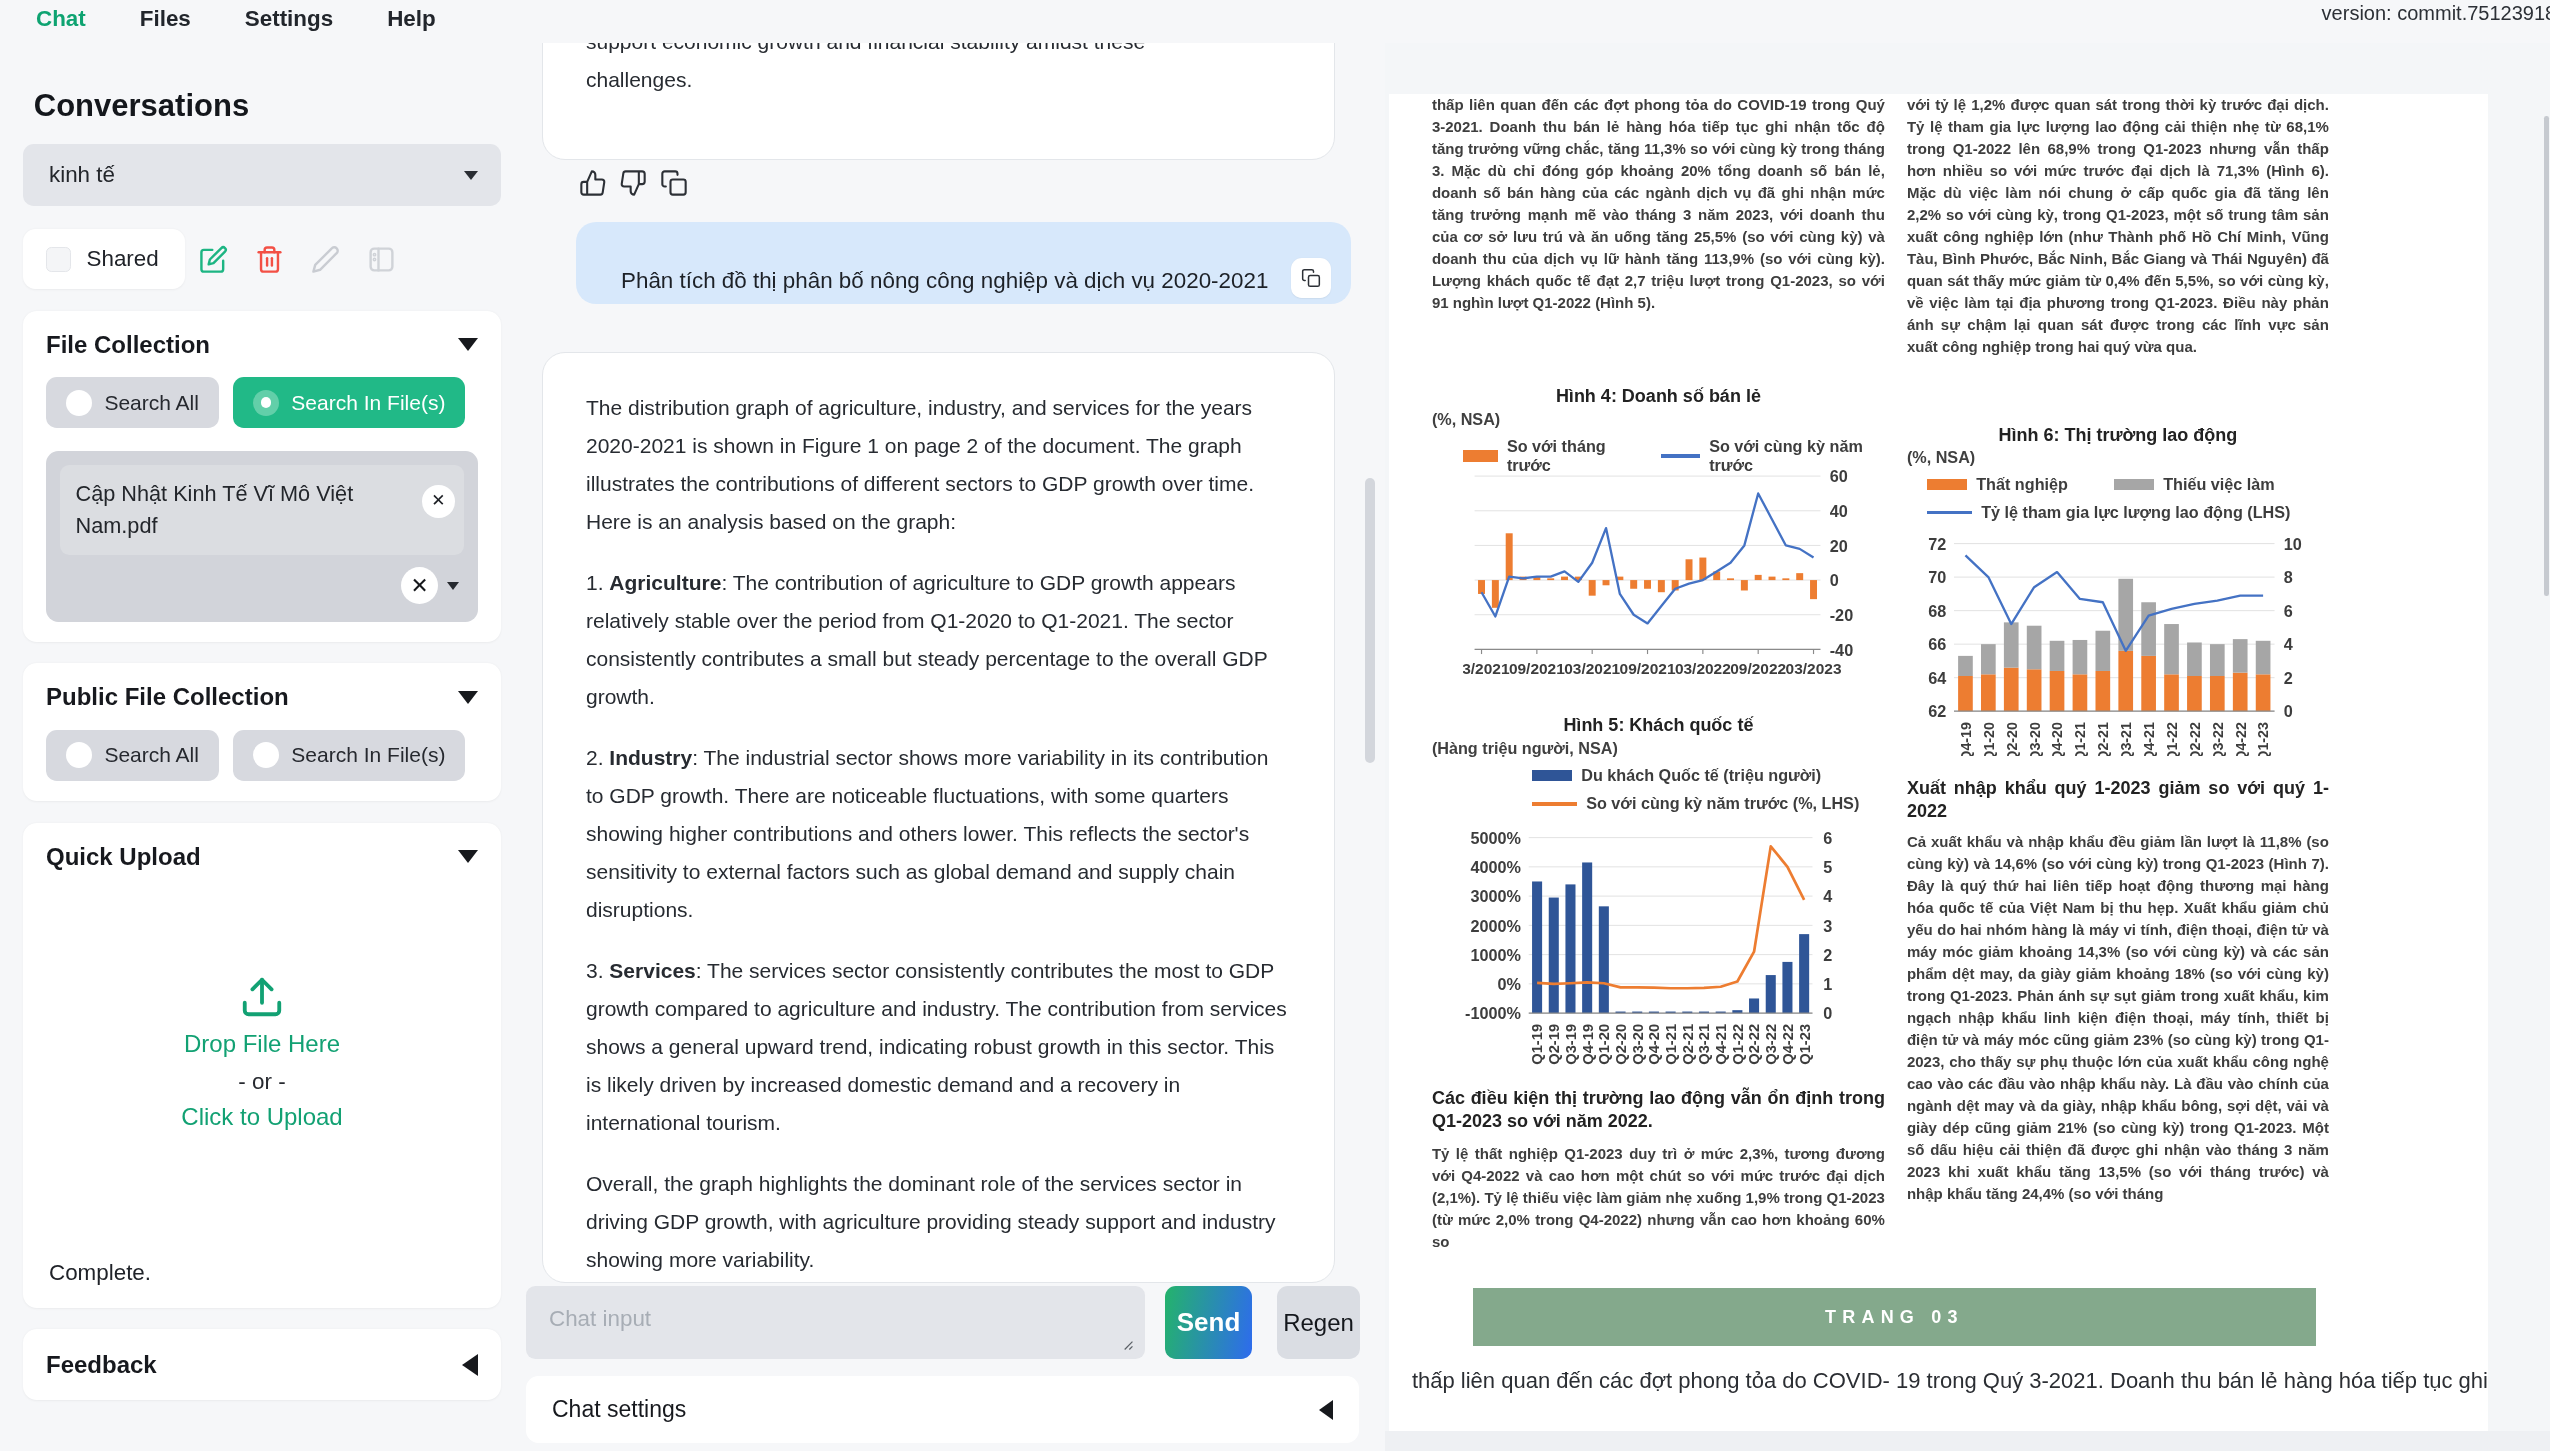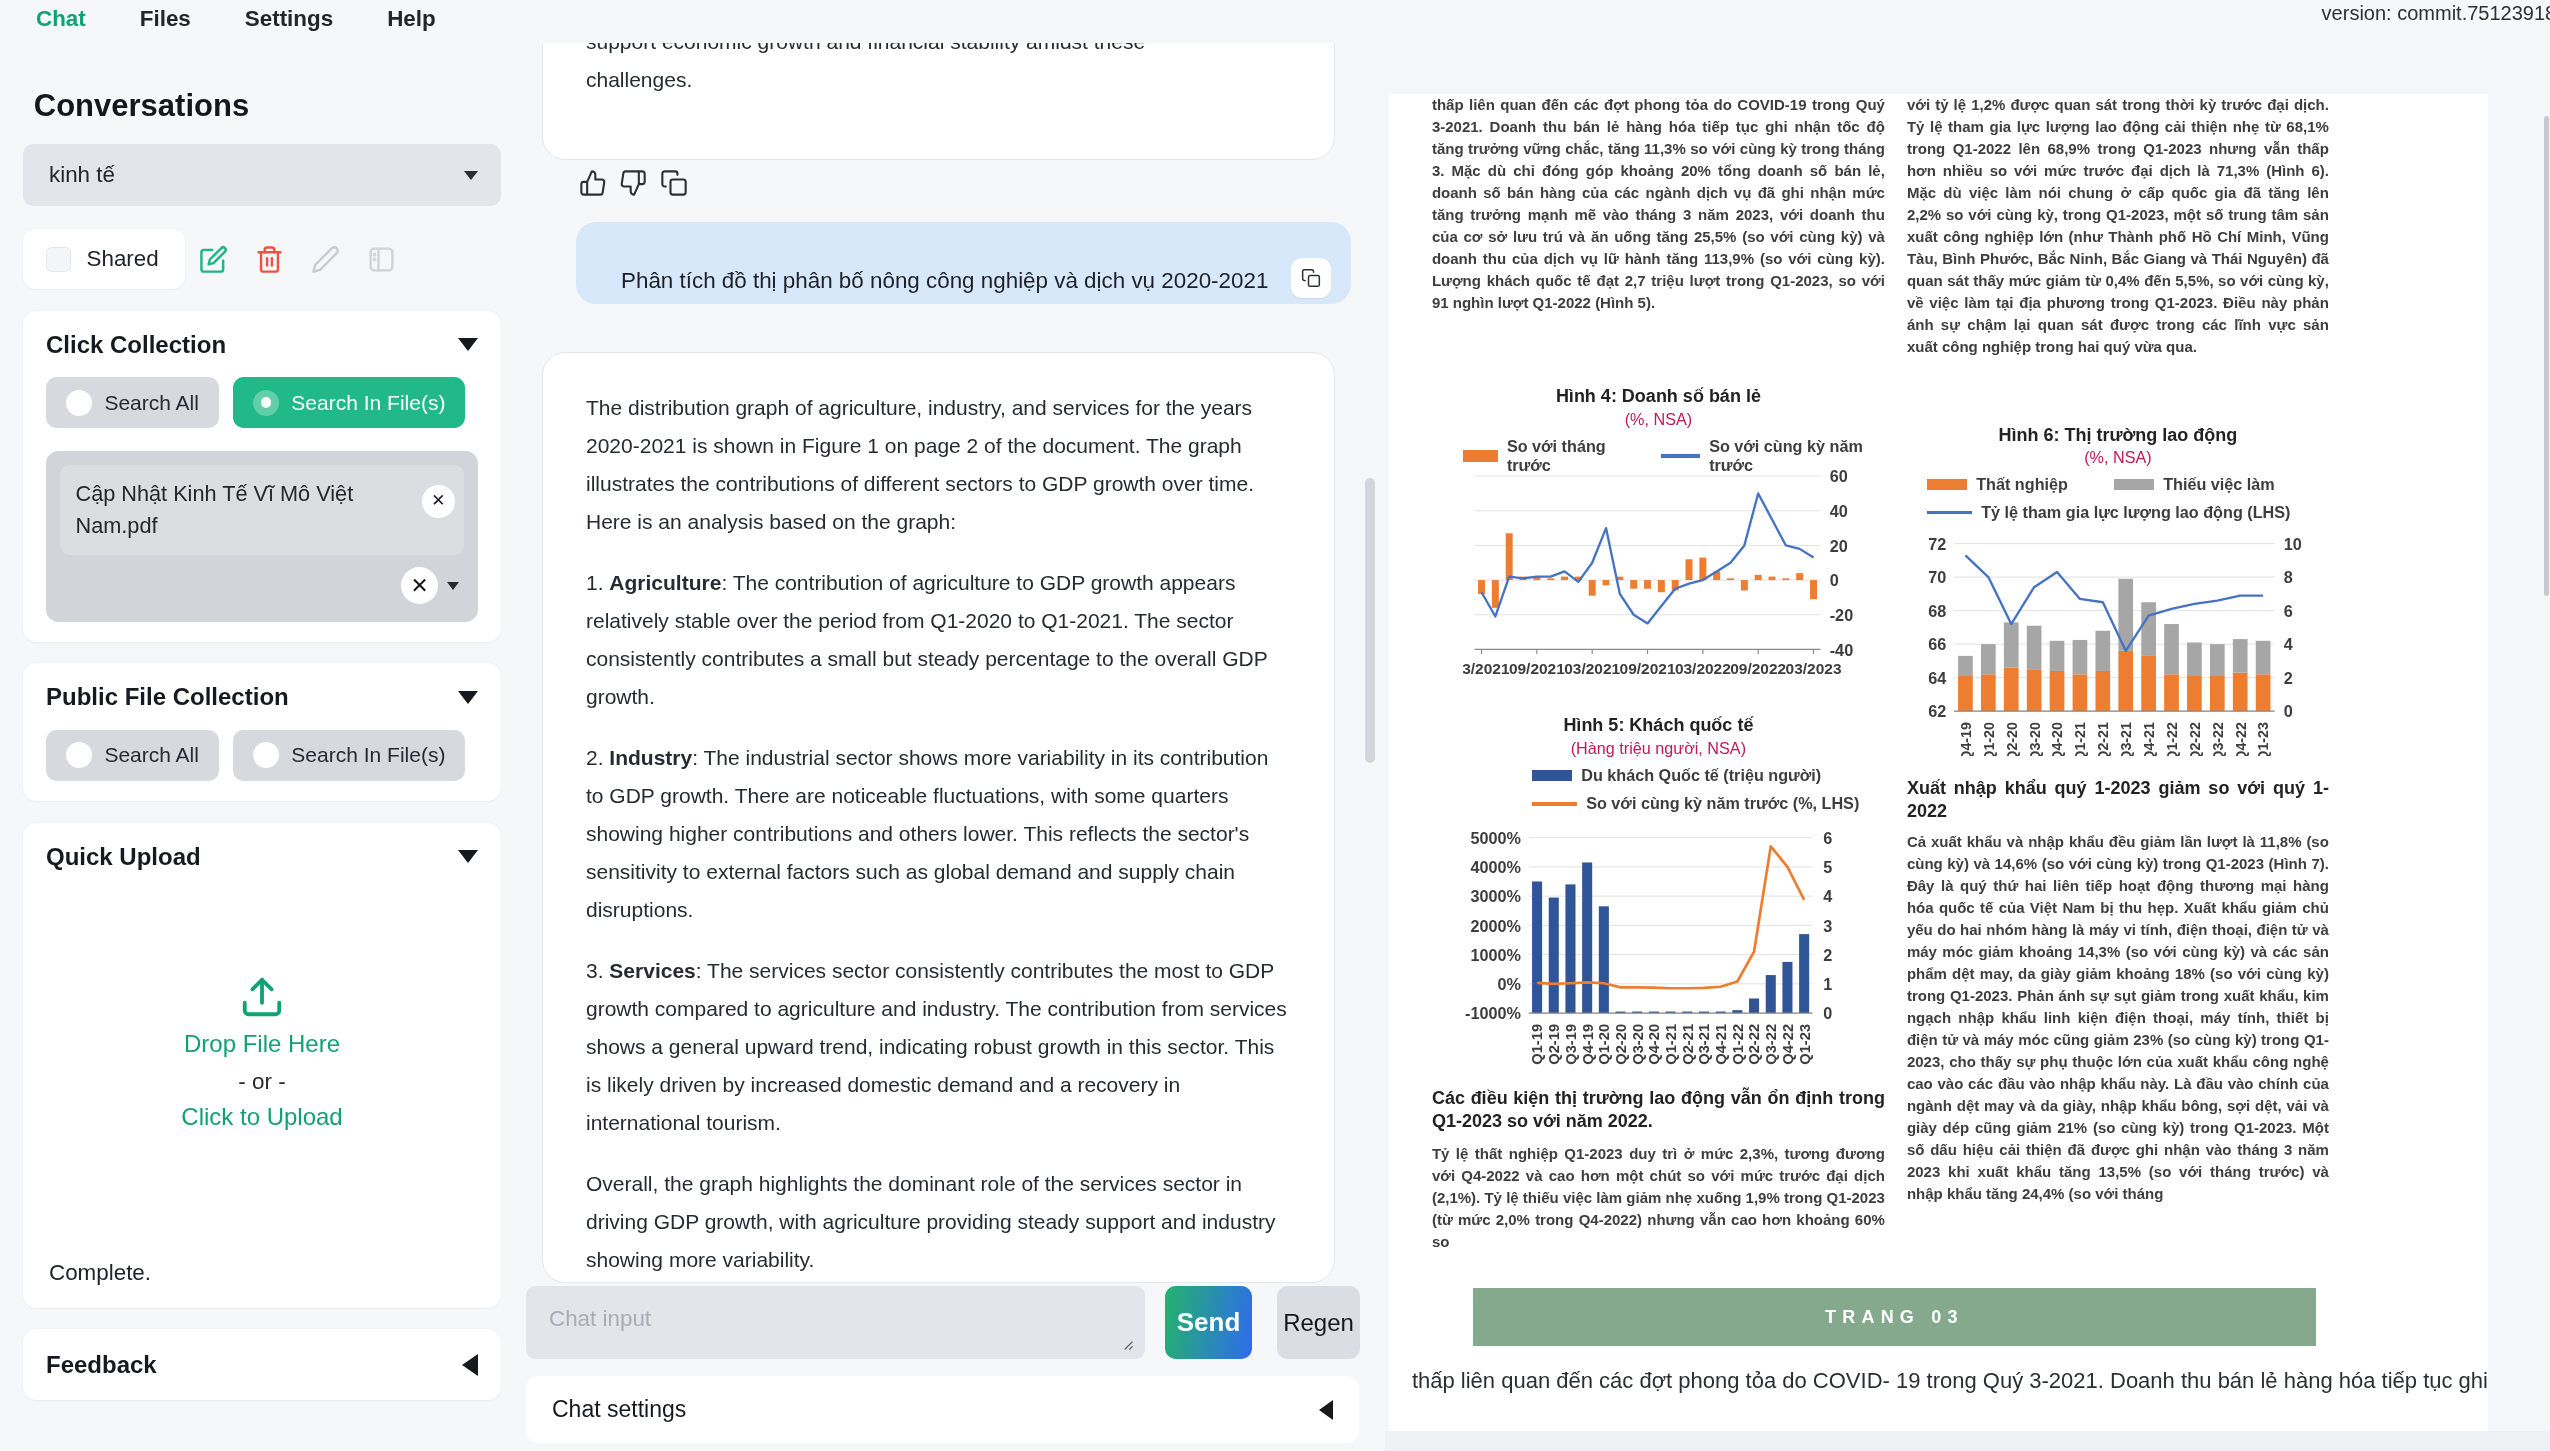--- a/index.html
+++ b/index.html
@@ -68,21 +68,21 @@
   .send-btn{position:absolute;left:1165px;top:1286px;width:87px;height:73px;border:none;border-radius:10.8px;background:linear-gradient(100deg,#24b36b 0%,#2e6bee 100%);color:#fff;font-size:26px;font-weight:700;font-family:"Liberation Sans",sans-serif;cursor:pointer;z-index:15;}
   .regen-btn{position:absolute;left:1277px;top:1286px;width:83px;height:73px;border:none;border-radius:10.8px;background:#dadde3;color:#14171c;font-size:24px;font-family:"Liberation Sans",sans-serif;cursor:pointer;z-index:15;}
   .chat-settings{position:absolute;left:526px;top:1376px;width:833px;height:67px;background:#fff;border-radius:12.4px;display:flex;align-items:center;justify-content:space-between;padding:0 26px;box-sizing:border-box;z-index:15;}
   .chat-settings .label{font-size:23px;color:#17191e;}
   
   .doc-pane{position:absolute;left:1385px;top:0;width:1165px;height:1452px;background:#f4f6f8;overflow:hidden;z-index:5;}
   .pdf-page{position:absolute;left:3.9px;top:94px;width:1099px;height:1357px;background:#fff;}
   .pdf-col{position:absolute;font-size:15px;line-height:22px;font-weight:600;color:#3e3e3e;text-align:justify;}
   .pdf-head{position:absolute;font-size:18px;font-weight:700;color:#222;text-align:justify;line-height:23px;}
   .fig-title{position:absolute;font-size:18px;font-weight:700;color:#222;text-align:center;}
-  .fig-sub{position:absolute;font-size:16.2px;font-weight:400;color:#be185d;text-align:center;}
+  .fig-sub{position:absolute;font-size:16.2px;font-weight:700;color:#404040;}
   .legend{position:absolute;display:flex;gap:26px;font-size:16.2px;font-weight:700;color:#3d3d3d;align-items:center;}
   .legend .item{display:flex;align-items:center;gap:9.3px;}
   .legend .sw-bar{width:40px;height:11.6px;display:inline-block;}
   .legend .sw-line{width:45px;height:3.1px;display:inline-block;}
   .banner{position:absolute;left:84px;top:1194px;width:843px;height:58px;background:#84a98c;display:flex;align-items:center;justify-content:center;color:#fff;font-size:18px;font-weight:700;letter-spacing:6.2px;}
   .below-line{position:absolute;left:23px;font-size:22px;color:#2b2e33;white-space:nowrap;}
   .bottom-strip{position:absolute;left:0;top:1431px;width:1165px;height:21px;background:#eef0f3;}
   .doc-scrollbar{position:absolute;left:1159px;top:116px;width:4.6px;height:480px;background:#c6cad0;border-radius:2.3px;cursor:grab;}
   svg text{font-family:"Liberation Sans",sans-serif;}
 </style>
@@ -136,21 +136,21 @@
           <rect x="3" y="3" width="18" height="18" rx="3"></rect>
           <line x1="9.5" y1="3" x2="9.5" y2="21"></line>
           <circle cx="6.2" cy="8" r="0.6"></circle>
           <circle cx="6.2" cy="12" r="0.6"></circle>
         </svg>
     </span>
   </div>
 
   <div class="panel">
     <div class="panel-title-row">
-      <span class="panel-title">Click Collection</span>
+      <span class="panel-title">File Collection</span>
       <span class="tri-down"></span>
     </div>
     <div class="seg-row">
       <div class="seg gray">
         <span class="radio"></span>
         <span>Search All</span>
       </div>
       <div class="seg green">
         <span class="radio">
             <span class="dot"></span>

